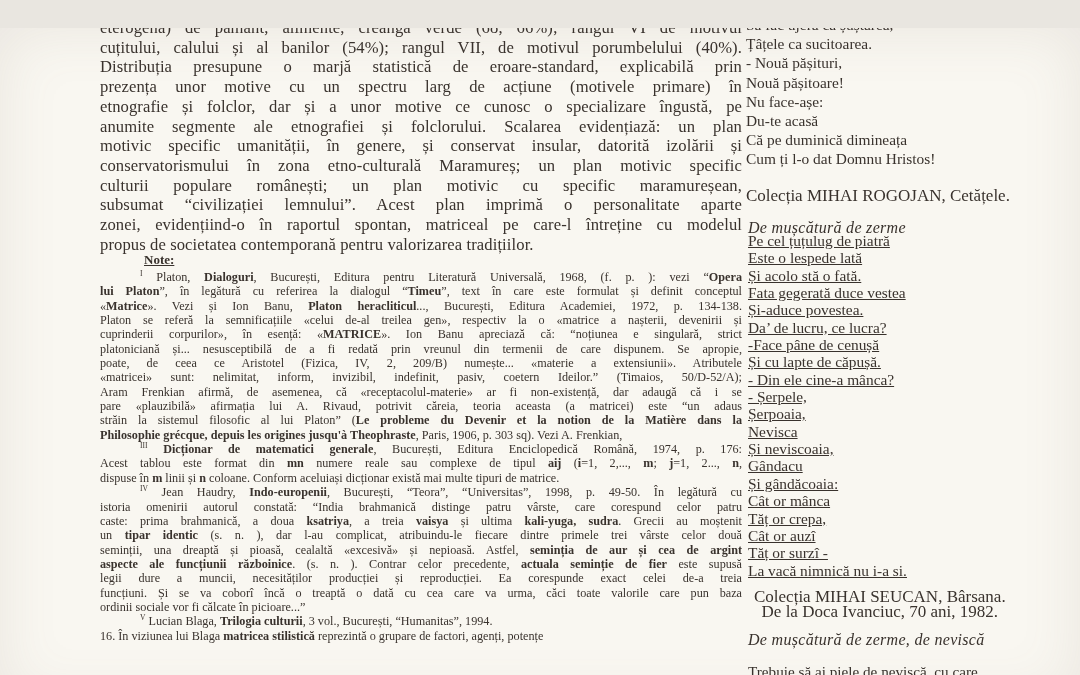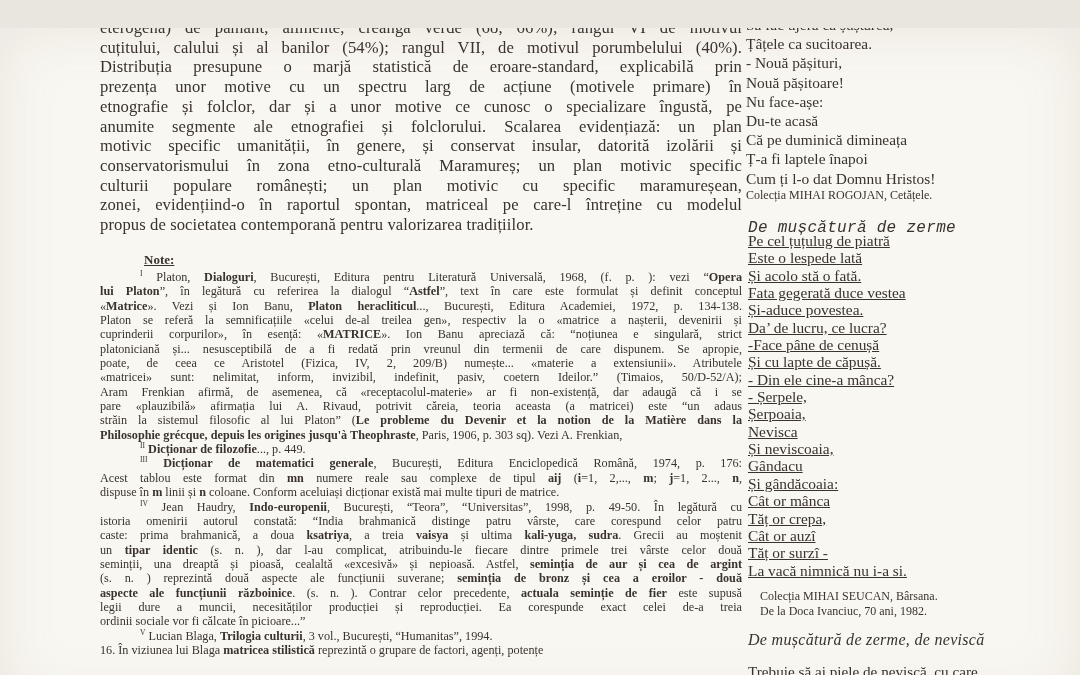--- a/index.html
+++ b/index.html
@@ -24,104 +24,101 @@
                    font-weight:bold; text-decoration:underline; }
   .footnotes { position:absolute; left:0; top:242px; width:642px;
                font-size:12.2px; line-height:14.35px; }
   .fn-para .line:not(:last-child) { text-align:justify; text-align-last:justify; }
   .fn-para .line.first { text-indent:40px; }
 
   
   .margin-col { position:absolute; left:746px; top:0; width:300px; }
   .poem { font-size:15.4px; line-height:19.2px; }
   .poem1 { position:absolute; left:0; top:-13px; }
-  .credits { font-size:12px; line-height:15.4px; }
+  .credits { font-size:17px; line-height:15.4px; }
   .credits1 { position:absolute; left:0; top:160px; }
   .verse-heading { font-size:16px; font-style:italic; letter-spacing:.3px; }
-  .heading1 { position:absolute; left:2px; top:191px;font-family:Liberation Mono, monospace; }
+  .heading1 { position:absolute; left:2px; top:191px; }
   .poem2 { position:absolute; left:2px; top:204px; line-height:17.35px;text-decoration:underline; }
-  .credits2 { position:absolute; left:14px; top:561px; }
+  .credits2 { position:absolute; left:8px; top:561px;text-align:center; }
   .heading2 { position:absolute; left:2px; top:603px; }
   .closing { position:absolute; left:2px; top:634px; font-size:15.2px; line-height:19.5px; }
 </style>
 </head>
 <body>
 
 <div class="page">
 
   <div class="main-col">
     <div class="body-text">
         <div class="line">eterogenă) de pământ, alimente, creanga verde (68, 66%); rangul VI de motivul</div>
         <div class="line">cuțitului, calului și al banilor (54%); rangul VII, de motivul porumbelului (40%).</div>
         <div class="line">Distribuția presupune o marjă statistică de eroare-standard, explicabilă prin</div>
         <div class="line">prezența unor motive cu un spectru larg de acțiune (motivele primare) în</div>
         <div class="line">etnografie și folclor, dar și a unor motive ce cunosc o specializare îngustă, pe</div>
         <div class="line">anumite segmente ale etnografiei și folclorului. Scalarea evidențiază: un plan</div>
         <div class="line">motivic specific umanității, în genere, și conservat insular, datorită izolării și</div>
         <div class="line">conservatorismului în zona etno-culturală Maramureș; un plan motivic specific</div>
         <div class="line">culturii populare românești; un plan motivic cu specific maramureșean,</div>
+        <div class="line">subsumat “civilizației lemnului”. Acest plan imprimă o personalitate aparte</div>
         <div class="line">zonei, evidențiind-o în raportul spontan, matriceal pe care-l întreține cu modelul</div>
         <div class="line">propus de societatea contemporană pentru valorizarea tradițiilor.</div>
       </div>
 
     <div class="notes-heading">Note:</div>
 
     <div class="footnotes">
         <div class="fn-para">
           <div class="line first"><sup>I</sup> Platon, <b>Dialoguri</b>, București, Editura pentru Literatură Universală, 1968, (f. p. ): vezi “<b>Opera</b></div>
-          <div class="line"><b>lui Platon</b>”, în legătură cu referirea la dialogul “<b>Astfel</b>”, text în care este formulat și definit conceptul</div>
+          <div class="line"><b>lui Platon</b>”, în legătură cu referirea la dialogul “<b>Timeu</b>”, text în care este formulat și definit conceptul</div>
           <div class="line">«<b>Matrice</b>». Vezi și Ion Banu, <b>Platon heracliticul</b>..., București, Editura Academiei, 1972, p. 134-138.</div>
           <div class="line">Platon se referă la semnificațiile «celui de-al treilea gen», respectiv la o «matrice a nașterii, devenirii și</div>
           <div class="line">cuprinderii corpurilor», în esență: «<b>MATRICE</b>». Ion Banu apreciază că: “noțiunea e singulară, strict</div>
           <div class="line">platoniciană și... nesusceptibilă de a fi redată prin vreunul din termenii de care dispunem. Se apropie,</div>
           <div class="line">poate, de ceea ce Aristotel (Fizica, IV, 2, 209/B) numește... «materie a extensiunii». Atributele</div>
           <div class="line">«matricei» sunt: nelimitat, inform, invizibil, indefinit, pasiv, coetern Ideilor.” (Timaios, 50/D-52/A);</div>
           <div class="line">Aram Frenkian afirmă, de asemenea, că «receptacolul-materie» ar fi non-existență, dar adaugă că i se</div>
           <div class="line">pare «plauzibilă» afirmația lui A. Rivaud, potrivit căreia, teoria aceasta (a matricei) este “un adaus</div>
           <div class="line">străin la sistemul filosofic al lui Platon” (<b>Le probleme du Devenir et la notion de la Matière dans la</b></div>
           <div class="line"><b>Philosophie grécque, depuis les origines jusqu'à Theophraste</b>, Paris, 1906, p. 303 sq). Vezi A. Frenkian,</div>
         </div>
         <div class="fn-para">
-          <div class="line first"><sup>II</sup> <b>Dicționar de filozofie</b>..., p. 449.</div>
-        </div>
-        <div class="fn-para">
           <div class="line first"><sup>III</sup> <b>Dicționar de matematici generale</b>, București, Editura Enciclopedică Română, 1974, p. 176:</div>
           <div class="line">Acest tablou este format din <b>mn</b> numere reale sau complexe de tipul <b>aij</b> (<b>i</b>=1, 2,..., <b>m</b>; <b>j</b>=1, 2..., <b>n</b>,</div>
           <div class="line">dispuse în <b>m</b> linii și <b>n</b> coloane. Conform aceluiași dicționar există mai multe tipuri de matrice.</div>
         </div>
         <div class="fn-para">
           <div class="line first"><sup>IV</sup> Jean Haudry, <b>Indo-europenii</b>, București, “Teora”, “Universitas”, 1998, p. 49-50. În legătură cu</div>
           <div class="line">istoria omenirii autorul constată: “India brahmanică distinge patru vârste, care corespund celor patru</div>
           <div class="line">caste: prima brahmanică, a doua <b>ksatriya</b>, a treia <b>vaisya</b> și ultima <b>kali-yuga, sudra</b>. Grecii au moștenit</div>
           <div class="line">un <b>tipar identic</b> (s. n. ), dar l-au complicat, atribuindu-le fiecare dintre primele trei vârste celor două</div>
           <div class="line">seminții, una dreaptă și pioasă, cealaltă «excesivă» și nepioasă. Astfel, <b>seminția de aur și cea de argint</b></div>
-          <div class="line">(s. n. ) reprezintă două aspecte ale funcțiunii suverane; <b>seminția de bronz și cea a eroilor - două</b></div>
           <div class="line"><b>aspecte ale funcțiunii războinice</b>. (s. n. ). Contrar celor precedente, <b>actuala seminție de fier</b> este supusă</div>
           <div class="line">legii dure a muncii, necesităților producției și reproducției. Ea corespunde exact celei de-a treia</div>
+          <div class="line">funcțiuni. Și se va coborî încă o treaptă o dată cu cea care va urma, căci toate valorile care pun baza</div>
           <div class="line">ordinii sociale vor fi călcate în picioare...”</div>
         </div>
         <div class="fn-para">
           <div class="line first"><sup>V</sup> Lucian Blaga, <b>Trilogia culturii</b>, 3 vol., București, “Humanitas”, 1994.</div>
         </div>
         <div class="fn-para">
           <div class="line">16. În viziunea lui Blaga <b>matricea stilistică</b> reprezintă o grupare de factori, agenți, potențe</div>
         </div>
       </div>
   </div>
 
   <div class="margin-col">
     <div class="poem poem1">
         <div class="line">Să fac ujeră ca șuștarea,</div>
         <div class="line">Țâțele ca sucitoarea.</div>
         <div class="line">- Nouă pășituri,</div>
         <div class="line">Nouă pășitoare!</div>
         <div class="line">Nu face-așe:</div>
         <div class="line">Du-te acasă</div>
         <div class="line">Că pe duminică dimineața</div>
-        <div class="line">Ț-a fi laptele înapoi</div>
         <div class="line">Cum ți l-o dat Domnu Hristos!</div>
       </div>
 
     <div class="credits credits1">
         <div class="line">Colecția MIHAI ROGOJAN, Cetățele.</div>
       </div>
 
     <div class="verse-heading heading1">De mușcătură de zerme</div>
 
     <div class="poem poem2">

